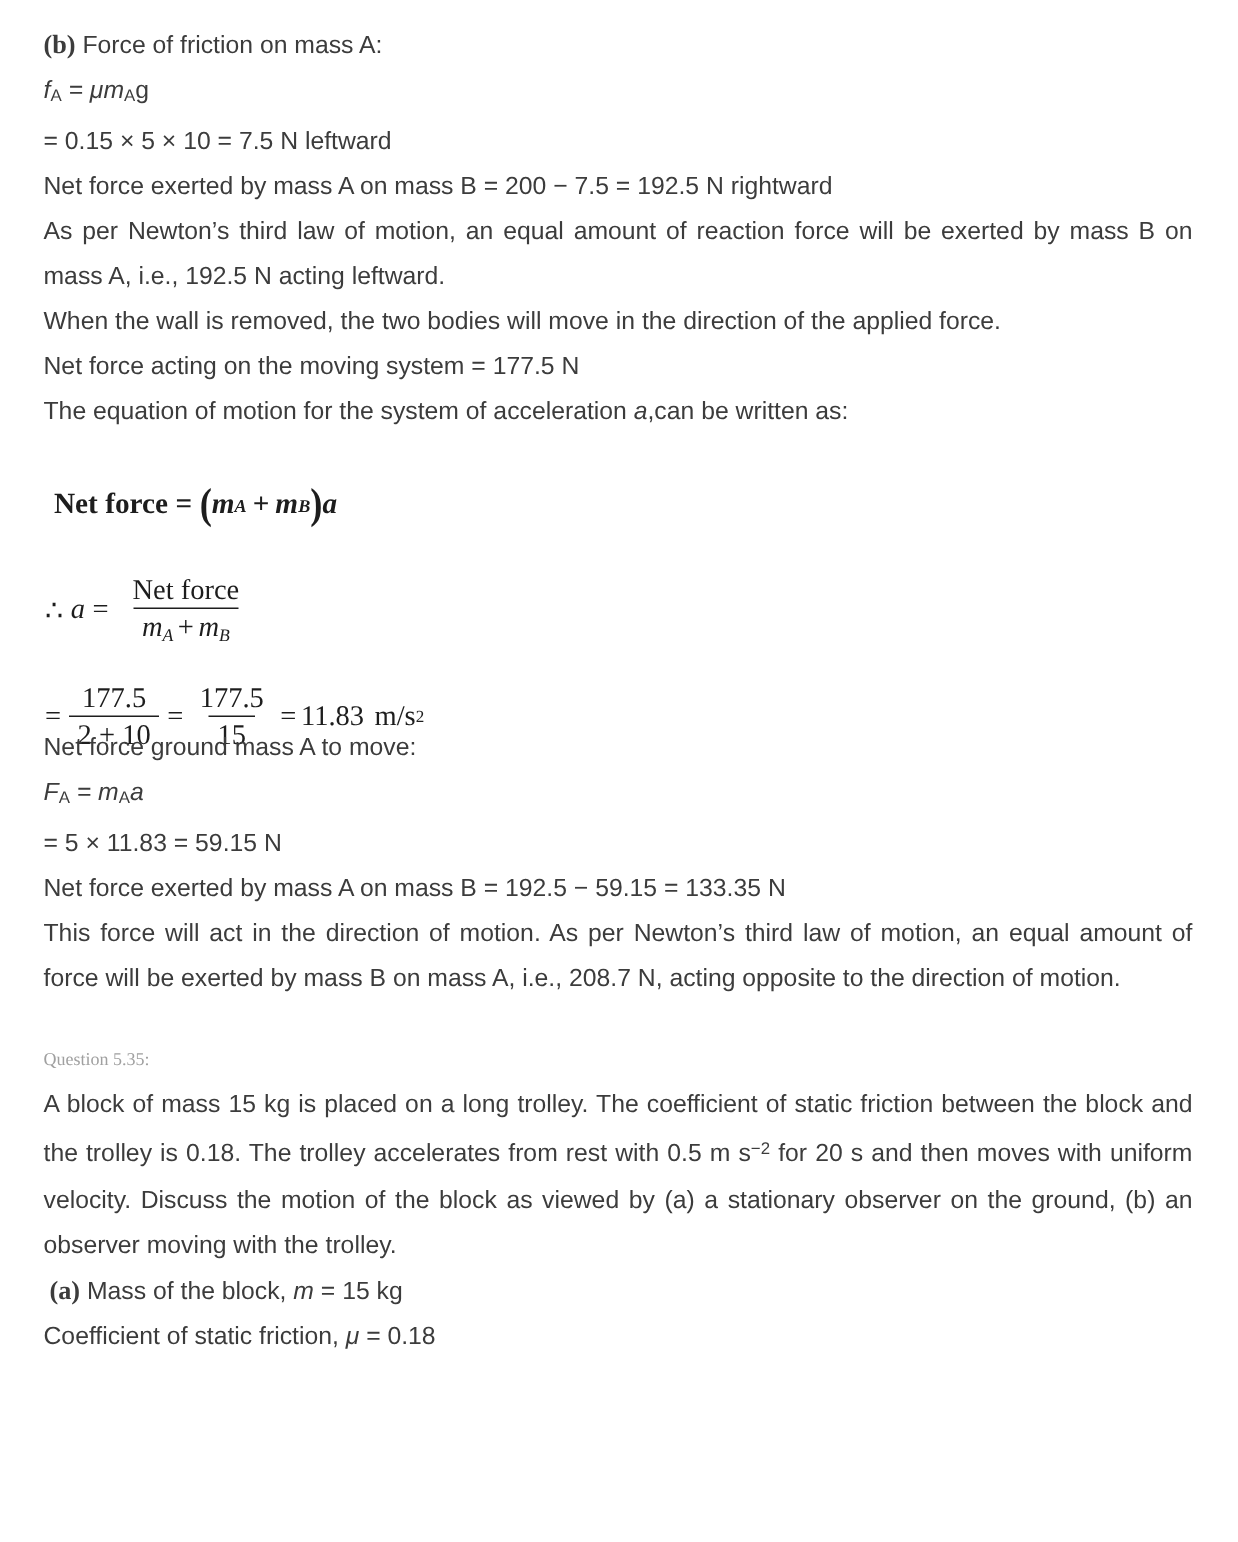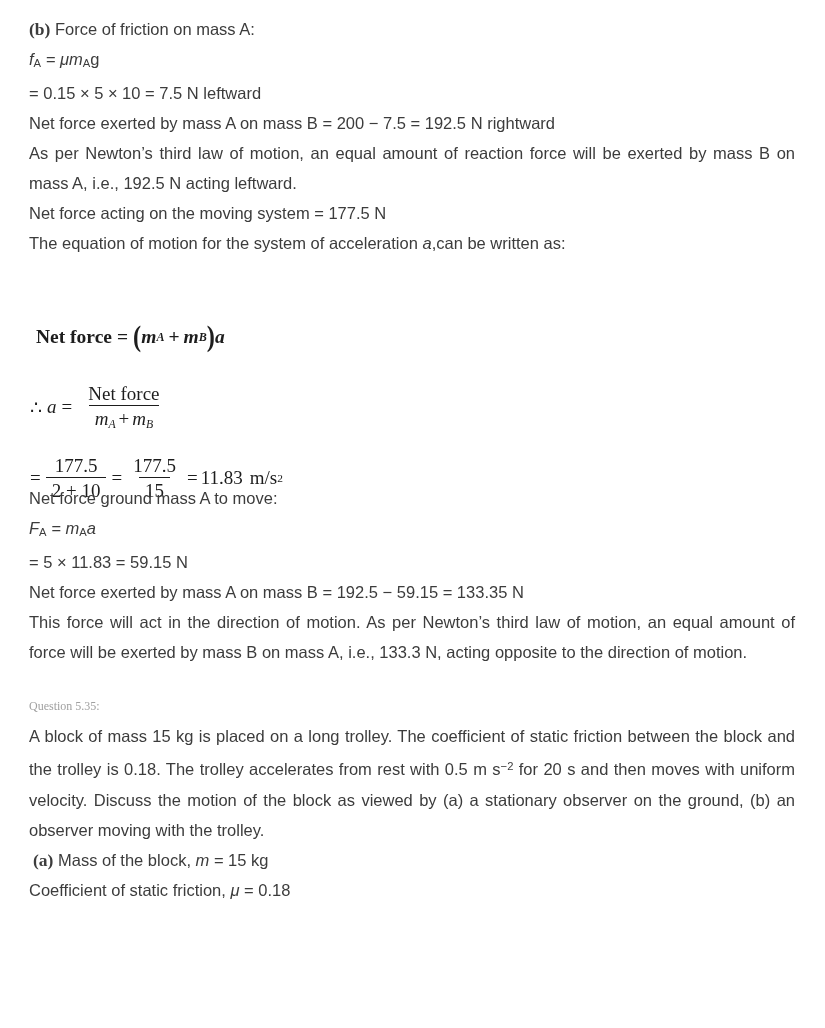--- a/index.html
+++ b/index.html
@@ -163,20 +163,21 @@
     <div class="line">
       <i class="v">f</i><sub class="sb">A</sub><i class="v"> = μm</i><sub class="sb">A</sub><span>g</span>
     </div>
 
     <div class="line">= 0.15 × 5 × 10 = 7.5 N leftward</div>
 
     <div class="line">Net force exerted by mass A on mass B = 200 − 7.5 = 192.5 N rightward</div>
 
     <div class="para">As per Newton’s third law of motion, an equal amount of reaction force will be exerted by mass B on mass A, i.e., 192.5 N acting leftward.</div>
 
+    <div class="line">When the wall is removed, the two bodies will move in the direction of the applied force.</div>
 
     <div class="line">Net force acting on the moving system = 177.5 N</div>
 
     <div class="line">
       <span>The equation of motion for the system of acceleration </span><i class="v">a</i><span>,can be written as:</span>
     </div>
   </div>
 
   <div class="math eq1">
     <span class="math-row">
@@ -231,21 +232,21 @@
     <div class="line">Net force ground mass A to move:</div>
 
     <div class="line">
       <i class="v">F</i><sub class="sb">A</sub><i class="v"> = m</i><sub class="sb">A</sub><i class="v">a</i>
     </div>
 
     <div class="line">= 5 × 11.83 = 59.15 N</div>
 
     <div class="line">Net force exerted by mass A on mass B = 192.5 − 59.15 = 133.35 N</div>
 
-    <div class="para">This force will act in the direction of motion. As per Newton’s third law of motion, an equal amount of force will be exerted by mass B on mass A, i.e., 133.3 N, acting opposite to the direction of motion.</div>
+    <div class="para">This force will act in the direction of motion. As per Newton’s third law of motion, an equal amount of force will be exerted by mass B on mass A, i.e., 208.7 N, acting opposite to the direction of motion.</div>
 
     <div style="height:24px"></div>
 
     <div class="q-heading">Question 5.35:</div>
 
     <div class="para"><span>A block of mass 15 kg is placed on a long trolley. The coefficient of static friction between the block and the trolley is 0.18. The trolley accelerates from rest with 0.5 m s</span><sup class="sp">−</sup><sup class="sp">2</sup><span> for 20 s and then moves with uniform velocity. Discuss the motion of the block as viewed by (a) a stationary observer on the ground, (b) an observer moving with the trolley.</span></div>
 
 
     <div class="line" style="padding-left:4px">
       <span class="bold-lead">(a)</span><span> Mass of the block, </span><i class="v">m</i><span> = 15 kg</span>

